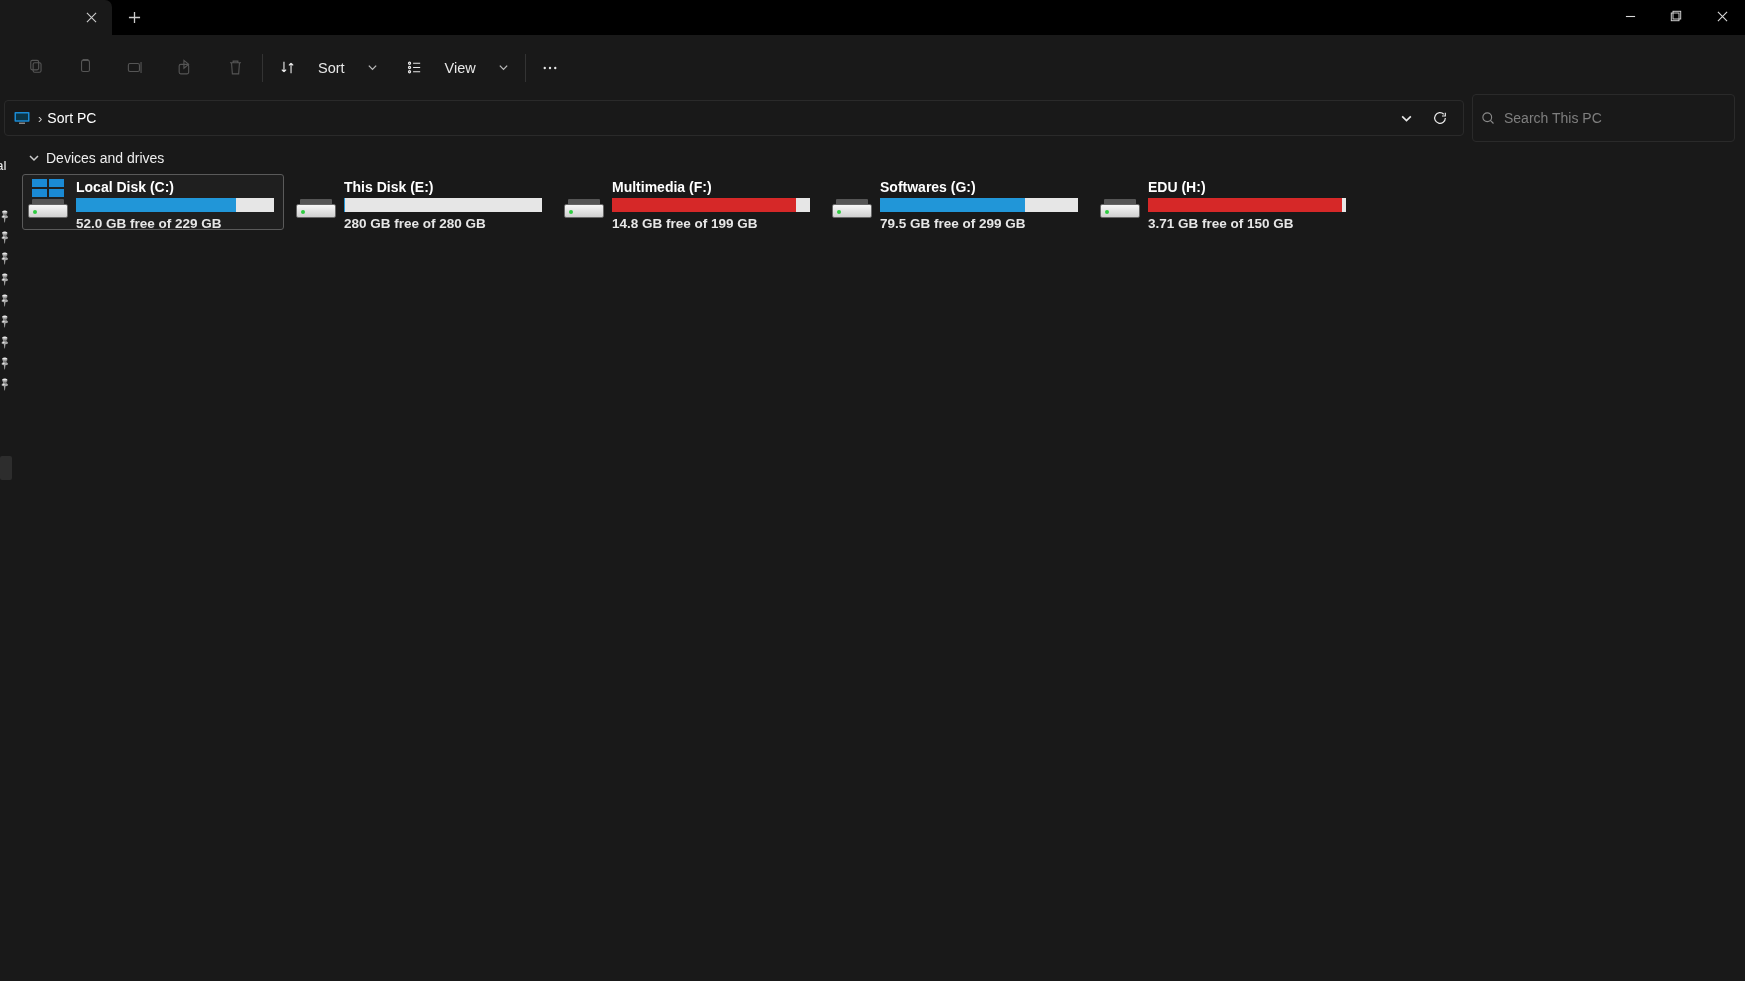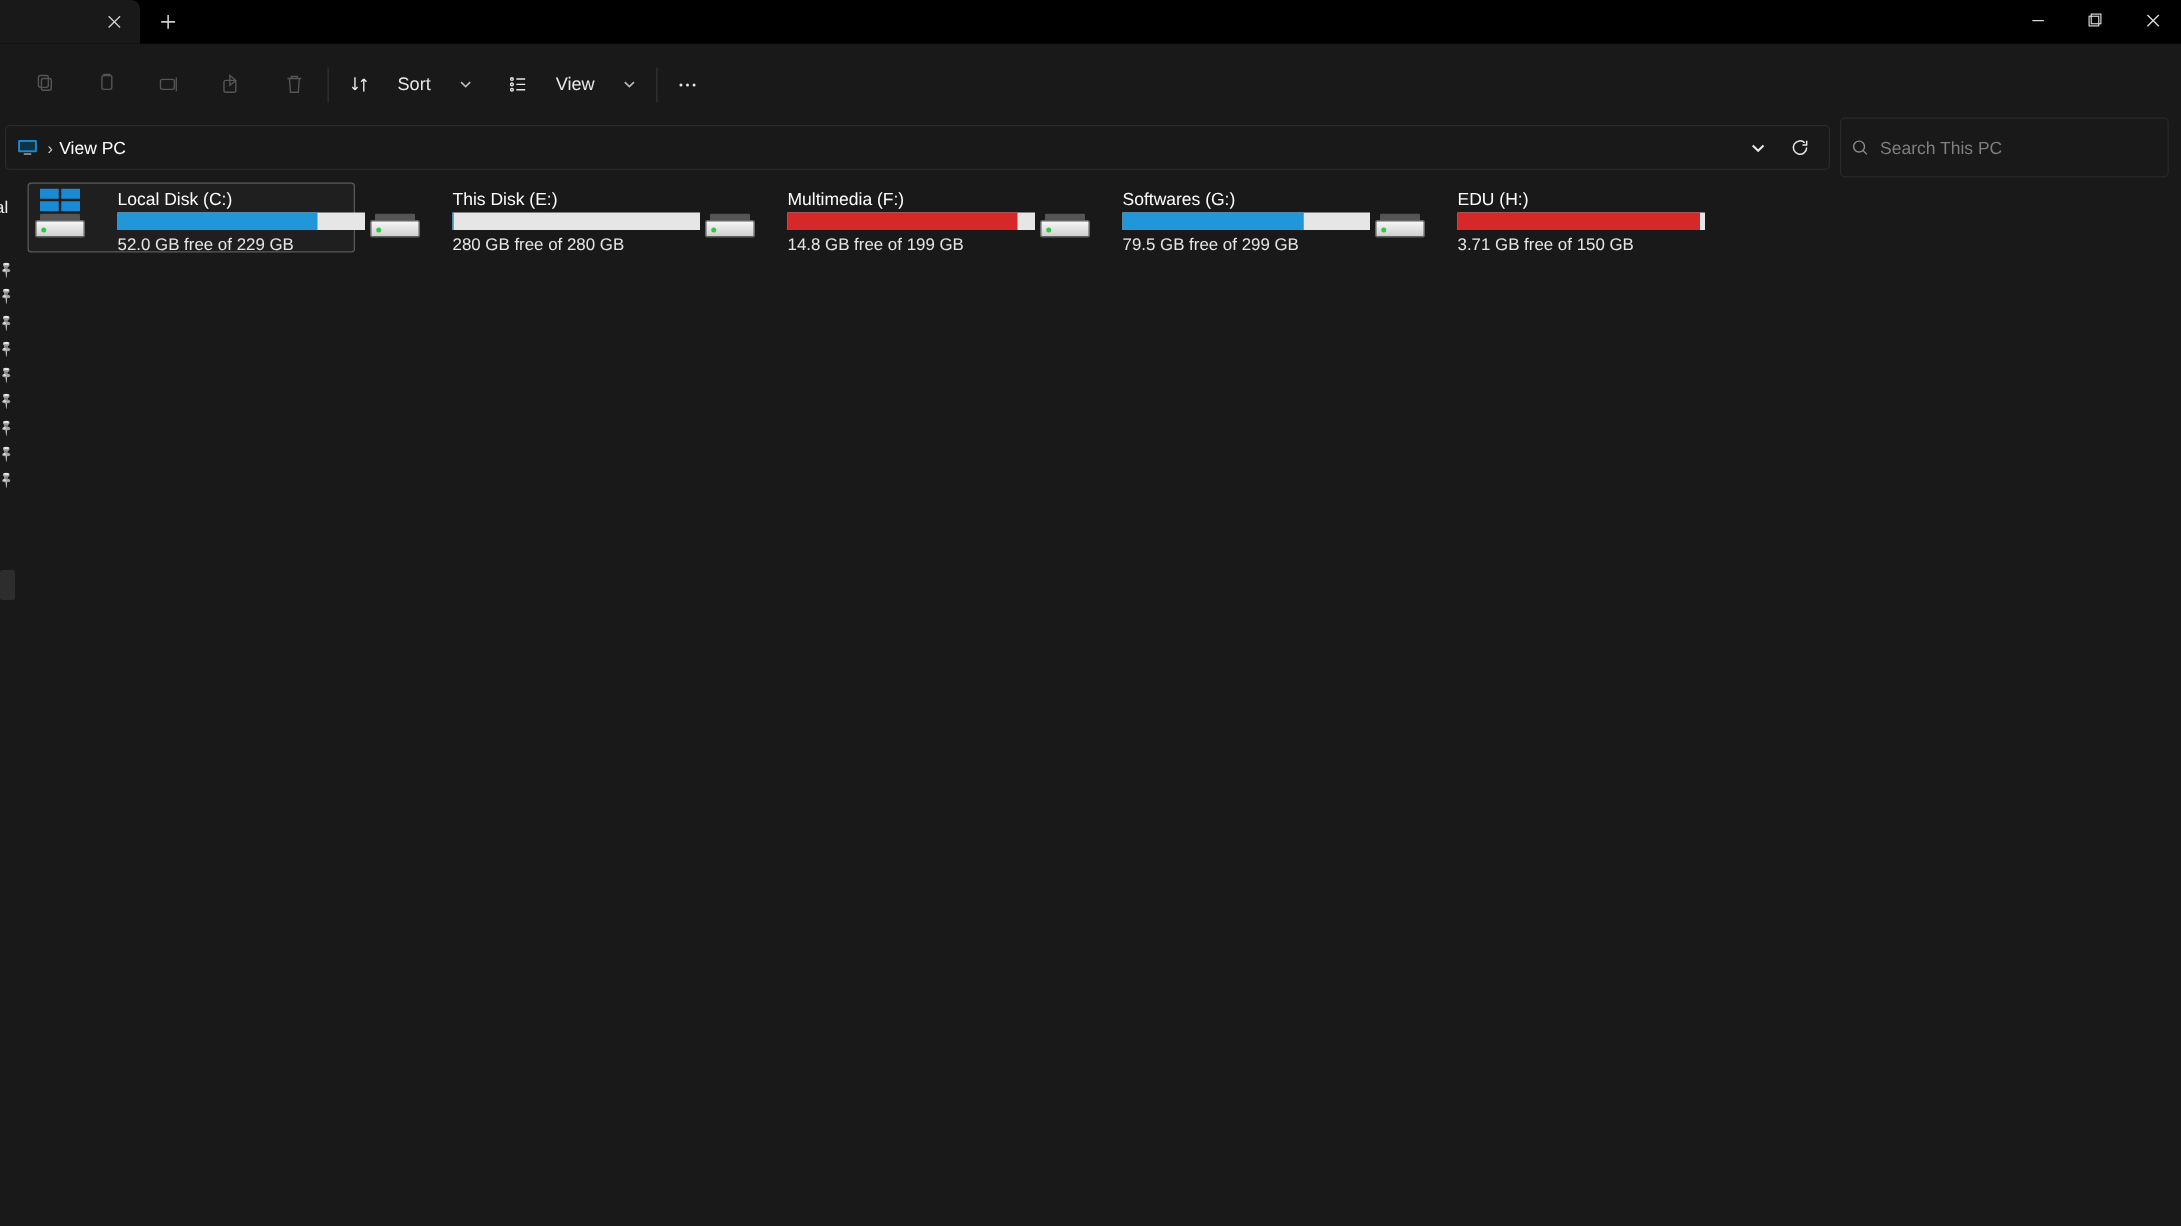--- a/index.html
+++ b/index.html
@@ -33,21 +33,21 @@
   
   .body { display: flex; height: calc(981px - 35px - 65px - 36px); }
   .sidebar { width: 14px; background: #191919; position: relative; }
   .pin-col { position: absolute; left: 0; top: 75px; display: flex; flex-direction: column; gap: 11px; }
   .pin-col span { color: #888; font-size: 11px; transform: rotate(-45deg); }
   .side-text { position: absolute; top: 22px; left: -4px; color: #eee; font-size: 13.5px; }
   .side-sel { position:absolute; top:320px; left:0; width:12px; height:24px; background:#2d2d2d; border-radius:2px;}
   .content { flex: 1; padding: 10px 8px; }
   .group-header { display: flex; align-items: center; gap: 6px; font-size: 14px; color: #eee; margin: 4px 0 8px 6px; }
   .drives-grid { display: flex; flex-wrap: wrap; gap: 6px; }
-  .drive { width: 262px; height: 56px; display: flex; align-items: flex-start; gap: 24px; padding: 3px 3px; border: 1px solid transparent; border-radius: 3px; }
+  .drive { width: 262px; height: 56px; display: flex; align-items: flex-start; gap: 6px; padding: 3px 3px; border: 1px solid transparent; border-radius: 3px; font-weight: bold; }
   .drive.selected { border-color: #5a5a5a; background: #1f1f1f; }
   .drive-icon { width: 44px; height: 44px; position: relative; flex-shrink: 0; }
   .hdd { position: absolute; bottom: 4px; left: 2px; width: 40px; height: 14px; background: linear-gradient(#f7f7f7,#cfcfcf); border: 1px solid #666; border-radius: 2px; }
   .hdd::after { content:""; position:absolute; left:4px; top:5px; width:4px; height:4px; border-radius:50%; background:#2ecc40; }
   .hdd-top { position:absolute; left:6px; bottom:17px; width:32px; height:6px; background:#555; border-radius:1px; }
   .winlogo { position:absolute; top:1px; left:6px; width:32px; height:18px; display:grid; grid-template-columns:1fr 1fr; grid-template-rows:1fr 1fr; gap:1.5px; }
   .winlogo span { background:#1a8ad4; }
   .drive-info { flex: 1; }
   .drive-name { color: #fff; font-size: 14px; line-height: 18px; margin-bottom: 2px; }
   .bar { width: 198px; height: 14px; background: #e6e6e6; position: relative; margin-bottom: 4px; }
@@ -158,21 +158,21 @@
 <div class="addr-row">
   <div class="addr-bar">
     <span class="icon-slot">
       <svg width="18" height="16" viewBox="0 0 24 20">
           <rect x="2" y="2" width="20" height="13" rx="1" fill="#1a8ad4"></rect>
           <rect x="4" y="4" width="16" height="9" fill="#0b3446"></rect>
           <rect x="8" y="16" width="8" height="2" fill="#888"></rect>
         </svg>
     </span>
     <span class="sep">›</span>
-    <span class="crumb">View PC</span>
+    <span class="crumb">Sort PC</span>
     <span class="spacer"></span>
     <div class="icon-btn-sm">
         <svg width="13" height="13" viewBox="0 0 12 12">
           <path d="M2 4l4 4 4-4" fill="none" stroke="currentColor" stroke-width="1.5"></path>
         </svg>
       </div>
     <div class="icon-btn-sm">
         <svg width="16" height="16" viewBox="0 0 24 24" fill="none" stroke="currentColor" stroke-width="1.8">
           <path d="M20 12a8 8 0 1 1-2.34-5.66M20 4v5h-5"></path>
         </svg>
@@ -198,20 +198,26 @@
         <span style="font-size: 9px; filter: grayscale(1) brightness(1.6);">📌</span>
         <span style="font-size: 9px; filter: grayscale(1) brightness(1.6);">📌</span>
         <span style="font-size: 9px; filter: grayscale(1) brightness(1.6);">📌</span>
         <span style="font-size: 9px; filter: grayscale(1) brightness(1.6);">📌</span>
         <span style="font-size: 9px; filter: grayscale(1) brightness(1.6);">📌</span>
       </div>
     <div class="side-sel"></div>
   </div>
 
   <div class="content">
+    <div class="group-header">
+      <svg width="12" height="12" viewBox="0 0 12 12">
+          <path d="M2 4l4 4 4-4" fill="none" stroke="#ccc" stroke-width="1.5"></path>
+        </svg>
+      <span>Devices and drives</span>
+    </div>
     <div class="drives-grid" id="drives">
         <div class="drive selected">
           <div class="drive-icon">
             <div class="winlogo">
               <span></span>
               <span></span>
               <span></span>
               <span></span>
             </div>
             <div class="hdd-top"></div>

